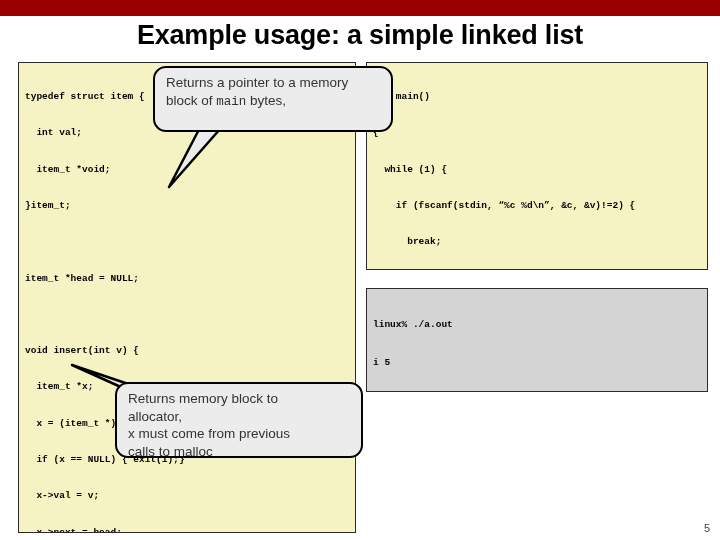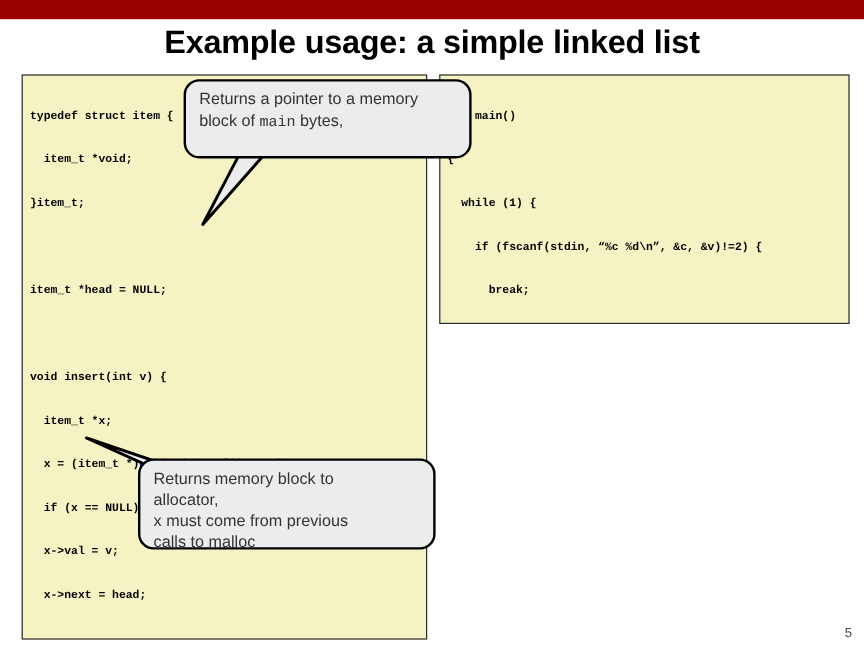--- a/index.html
+++ b/index.html
@@ -149,20 +149,21 @@
 <body>
 
 <div id="slide">
 
   <div class="top-bar"></div>
 
   <div class="slide-title">Example usage: a simple linked list</div>
 
   <div id="left-panel" class="code-panel">
     <span class="code-line">typedef struct item {</span>
+    <span class="code-line">  int val;</span>
     <span class="code-line">  item_t *void;</span>
     <span class="code-line">}item_t;</span>
     <span class="gap"></span>
     <span class="code-line">item_t *head = NULL;</span>
     <span class="gap"></span>
     <span class="code-line">void insert(int v) {</span>
     <span class="code-line">  item_t *x;</span>
     <span class="code-line"><span>  x = (item_t *)</span><span class="kw-blue">malloc</span><span>(sizeof(item_t));</span></span>
     <span class="code-line">  if (x == NULL) { exit(1);}</span>
     <span class="code-line">  x-&gt;val = v;</span>
@@ -200,20 +201,29 @@
     
     
     
     
     
     
     
     
   </div>
 
+  <div id="terminal-panel">
+    <span class="term-line">linux% ./a.out</span>
+    <span class="term-line">i 5</span>
+    
+    
+    
+    
+    
+  </div>
 
   <svg class="tail-svg" viewBox="0 0 720 540">
 
     <polygon points="200,120 228,120 169,187 205,118" fill="#ececec" stroke="#000000" stroke-width="2.5" stroke-linejoin="round"></polygon>
 
     <polygon points="168,392 152,392 72,365 163,406" fill="#ececec" stroke="#000000" stroke-width="2.5" stroke-linejoin="round"></polygon>
   </svg>
 
   <div id="callout-malloc" class="callout">
     <span class="callout-line">Returns a pointer to a memory</span>

